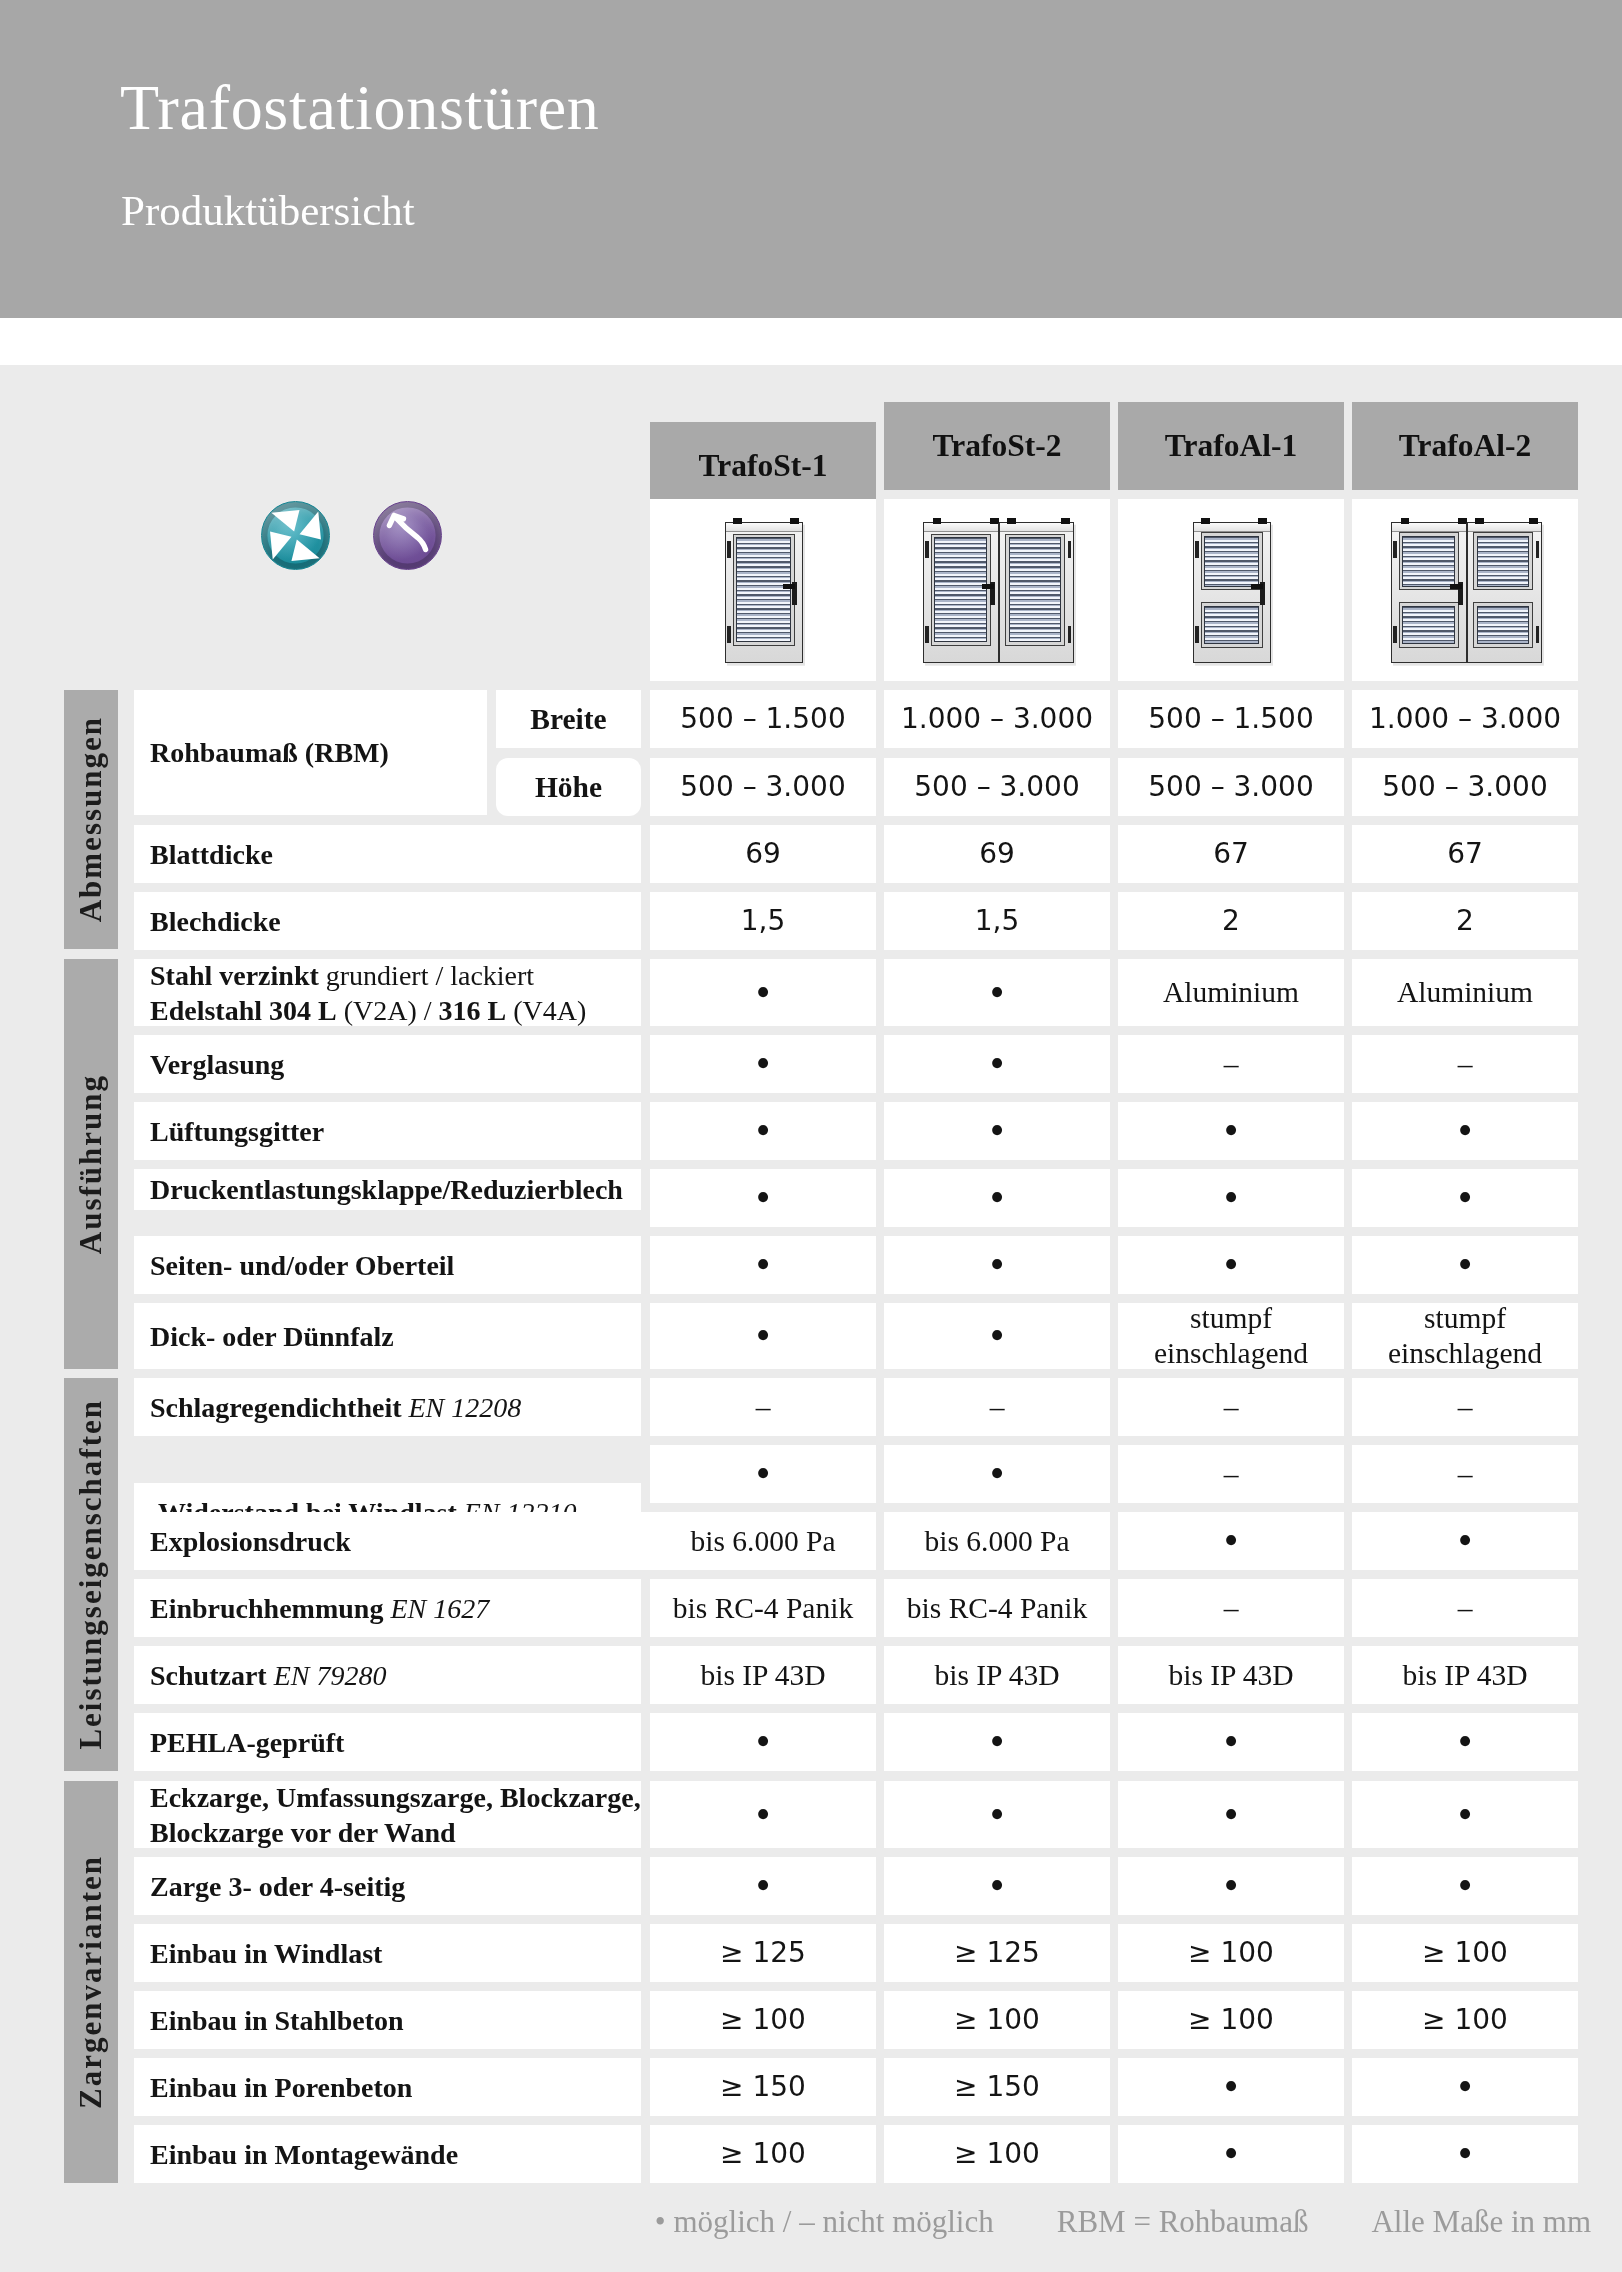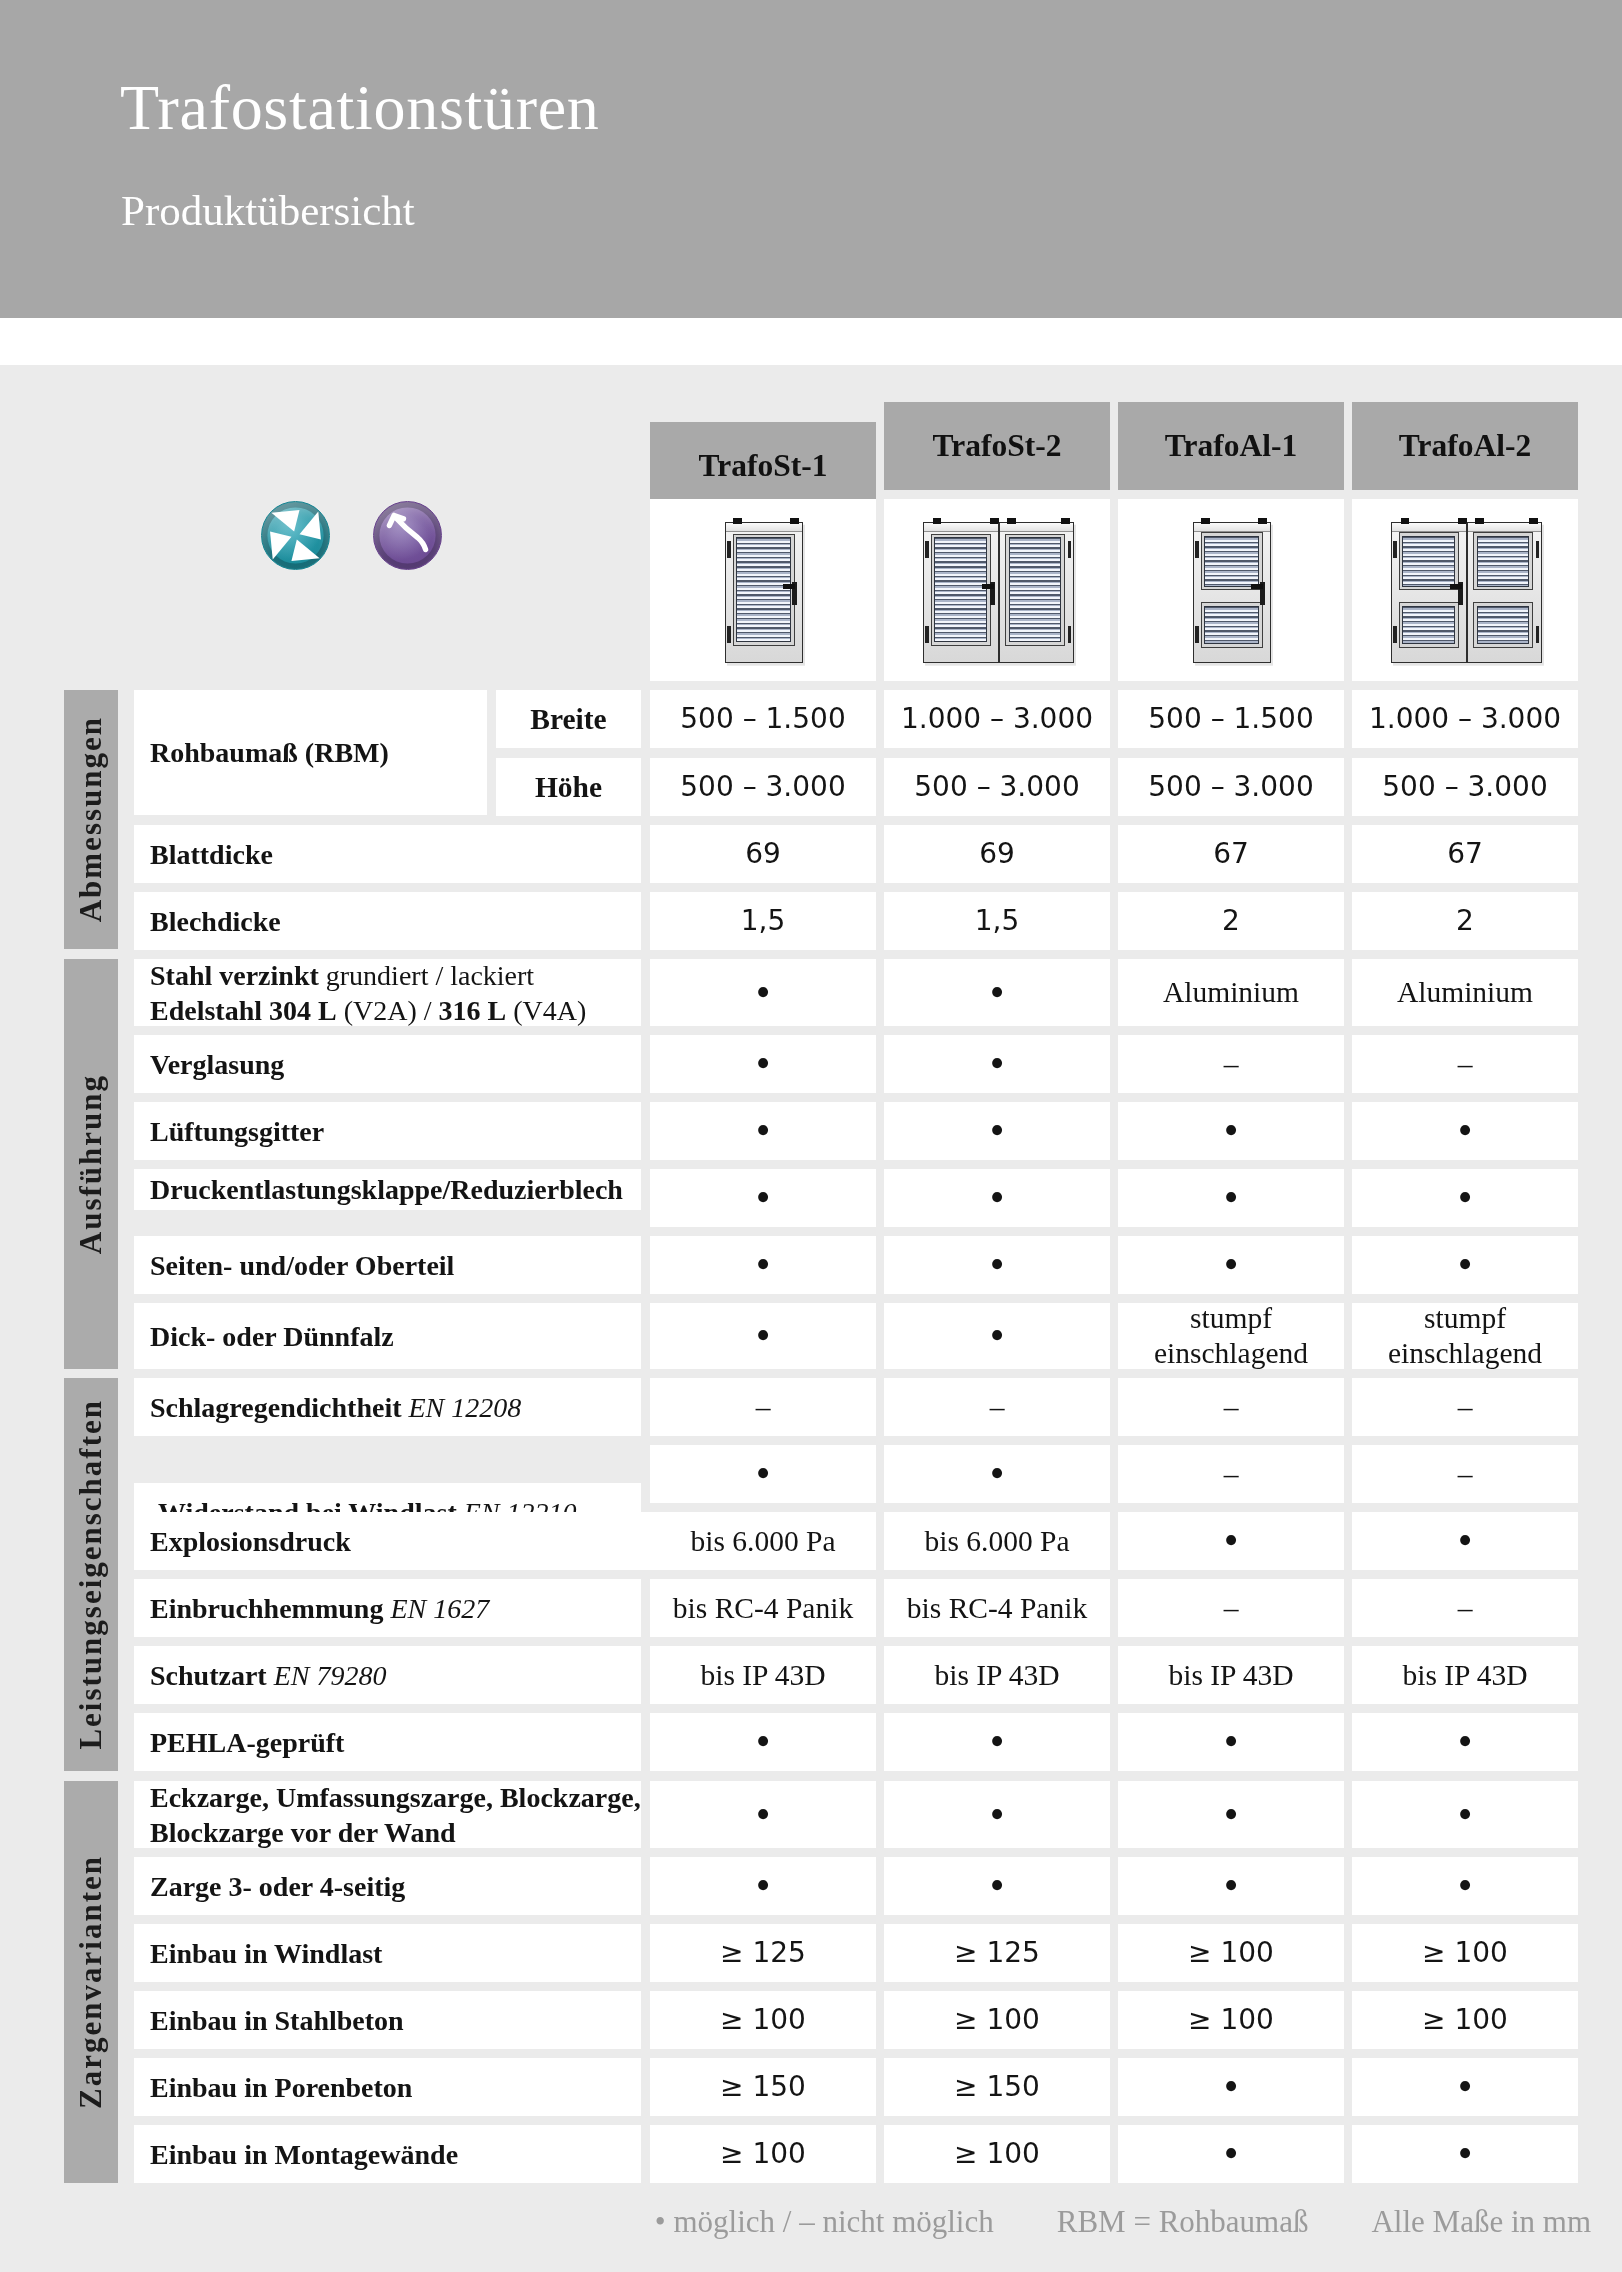--- a/index.html
+++ b/index.html
@@ -160,21 +160,21 @@
         </div>
       </div>
       <div class="abs cellbox lblcell" style="left: 134px; top: 690px; width: 353px; height: 125px;">
         <b>Rohbaumaß (RBM)</b>
       </div>
       <div class="abs cellbox subcell" style="left: 496px; top: 690px; width: 145px; height: 58px;">Breite</div>
       <div class="abs cellbox vcell sans" style="left: 650px; top: 690px; width: 226px; height: 58px;">500 – 1.500</div>
       <div class="abs cellbox vcell sans" style="left: 884px; top: 690px; width: 226px; height: 58px;">1.000 – 3.000</div>
       <div class="abs cellbox vcell sans" style="left: 1118px; top: 690px; width: 226px; height: 58px;">500 – 1.500</div>
       <div class="abs cellbox vcell sans" style="left: 1352px; top: 690px; width: 226px; height: 58px;">1.000 – 3.000</div>
-      <div class="abs cellbox subcell" style="left: 496px; top: 758px; width: 145px; height: 58px;">Höhe</div>
+      <div class="abs cellbox subcell" style="left: 496px; top: 758px; width: 145px; height: 58px; border-radius: 12px;">Höhe</div>
       <div class="abs cellbox vcell sans" style="left: 650px; top: 758px; width: 226px; height: 58px;">500 – 3.000</div>
       <div class="abs cellbox vcell sans" style="left: 884px; top: 758px; width: 226px; height: 58px;">500 – 3.000</div>
       <div class="abs cellbox vcell sans" style="left: 1118px; top: 758px; width: 226px; height: 58px;">500 – 3.000</div>
       <div class="abs cellbox vcell sans" style="left: 1352px; top: 758px; width: 226px; height: 58px;">500 – 3.000</div>
       <div class="abs cellbox lblcell" style="left: 134px; top: 825px; width: 507px; height: 58px;">
         <span><b>Blattdicke</b></span>
       </div>
       <div class="abs cellbox vcell sans" style="left: 650px; top: 825px; width: 226px; height: 58px;">69</div>
       <div class="abs cellbox vcell sans" style="left: 884px; top: 825px; width: 226px; height: 58px;">69</div>
       <div class="abs cellbox vcell sans" style="left: 1118px; top: 825px; width: 226px; height: 58px;">67</div>

